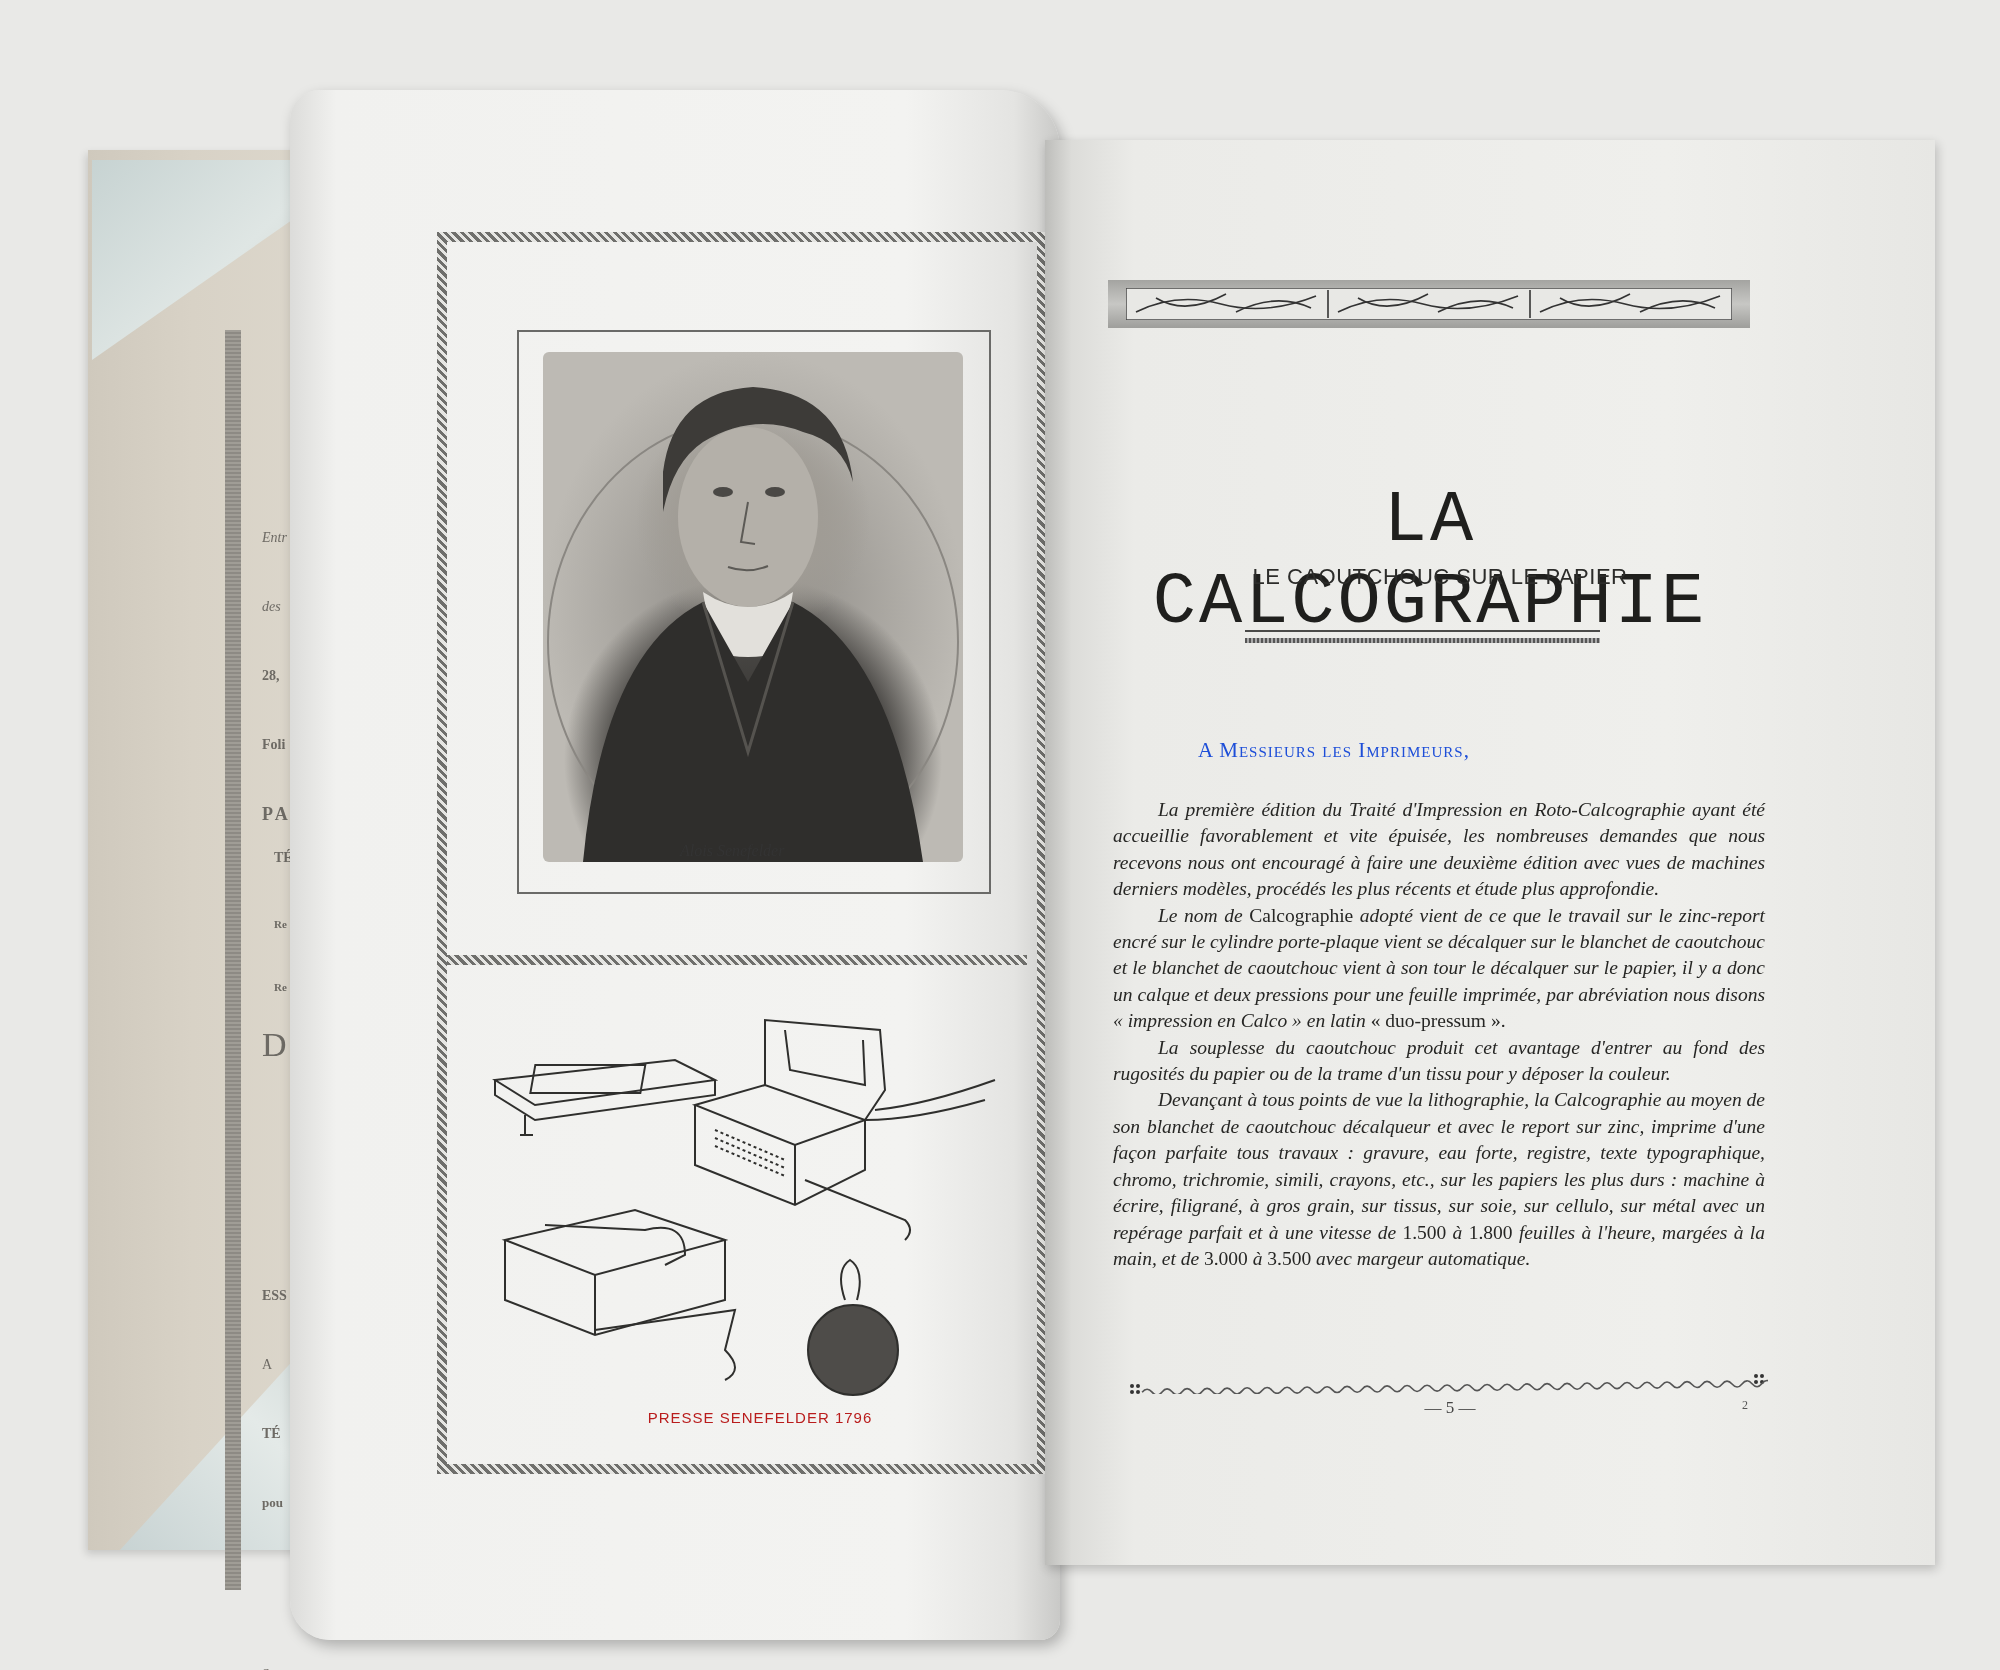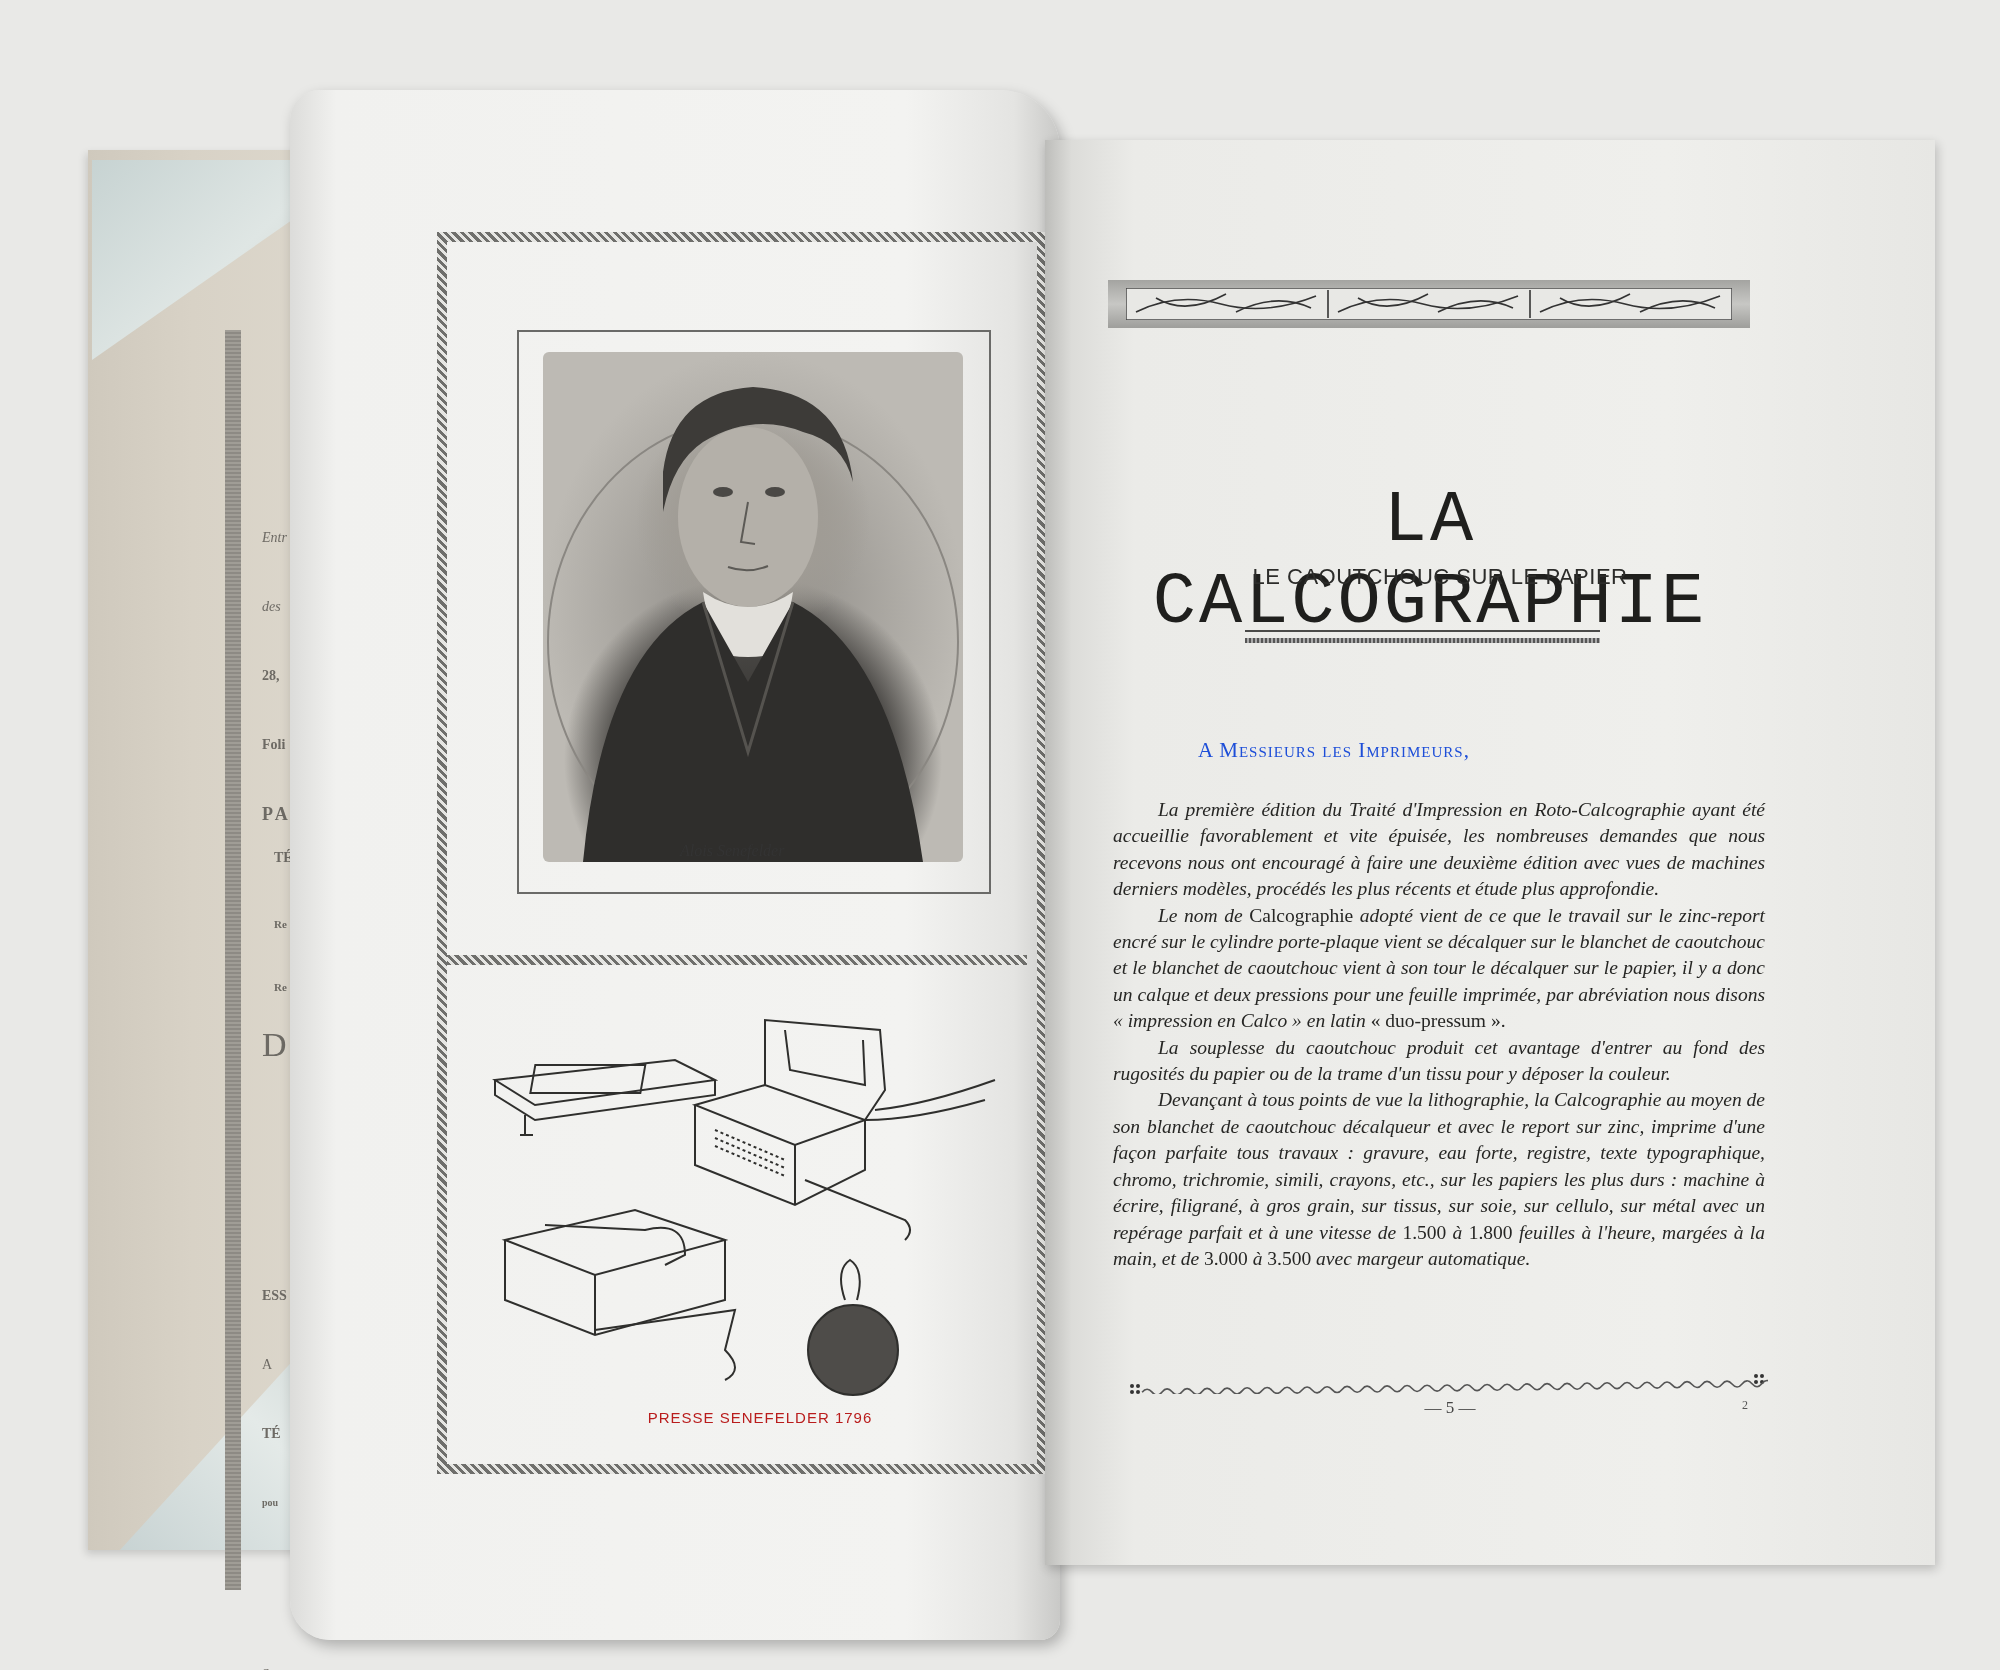--- a/index.html
+++ b/index.html
@@ -138,21 +138,21 @@
   <div>28,</div>
   <div>Foli</div>
   <div style="font-size:18px;letter-spacing:3px">PA</div>
   <div style="margin-top:22px;padding-left:12px">TÉ</div>
   <div style="padding-left:12px;font-size:11px;line-height:16px">Re</div>
   <div style="padding-left:12px;font-size:11px;line-height:16px">Re</div>
   <div style="margin-top:30px;font-size:34px;line-height:40px;font-weight:normal">D</div>
   <div style="margin-top:220px;font-weight:bold">ESS</div>
   <div style="font-weight:normal">A</div>
   <div>TÉ</div>
-  <div style="font-size:10px">pou</div>
+  <div style="font-size:13px">pou</div>
   <div style="margin-top:150px;font-weight:normal">Sp</div>
   <div style="margin-top:14px;font-weight:normal">P</div>
 </div>
 
 <div class="page-left"></div>
 <div class="frame-outer"></div>
 <div class="frame-divider"></div>
 <div class="portrait-frame"></div>
 <div class="portrait">
   <svg width="420" height="510" viewBox="0 0 420 510">

